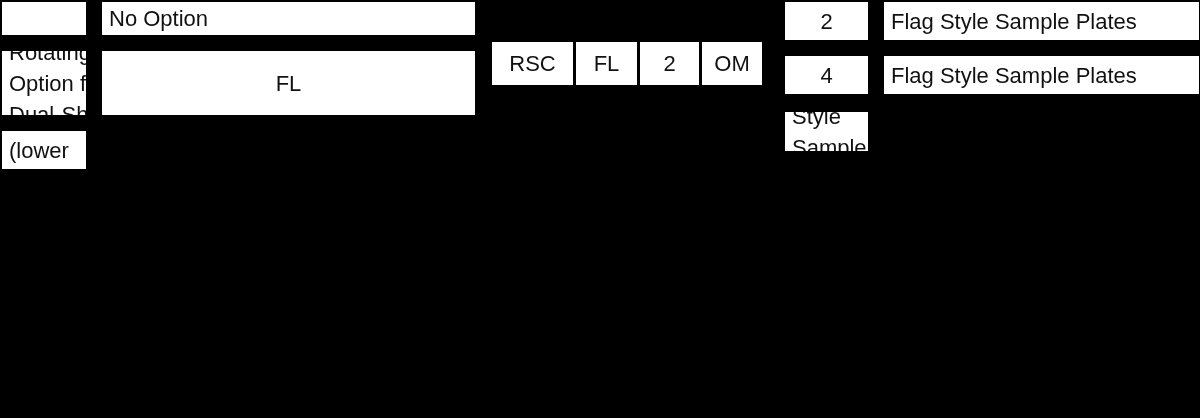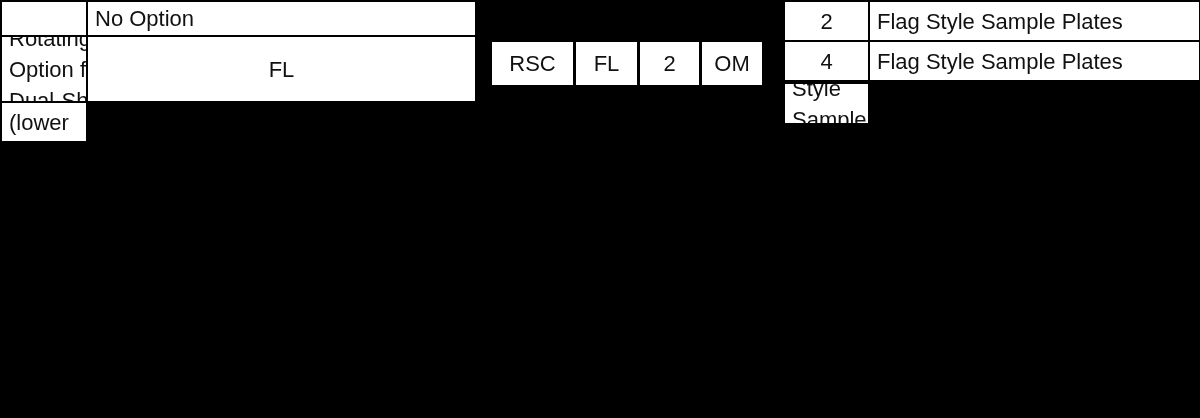--- a/index.html
+++ b/index.html
@@ -38,21 +38,21 @@
   .pn-cell:first-child { border-left: none; }
   .pn-cell.w0 { width: 81px; }
   .pn-cell.w1 { width: 64px; }
   .pn-cell.w2 { width: 62px; }
   .pn-cell.w3 { width: 63px; }
 
   
   .legend {
     position: absolute;
     display: grid;
-    gap: 2px;
+    gap: 16px;
     padding: 2px;
     background: #000000;
     box-sizing: content-box;
   }
   .legend .cell {
     background: #ffffff;
     display: flex;
     align-items: center;
     white-space: pre-line;
     line-height: 31px;

